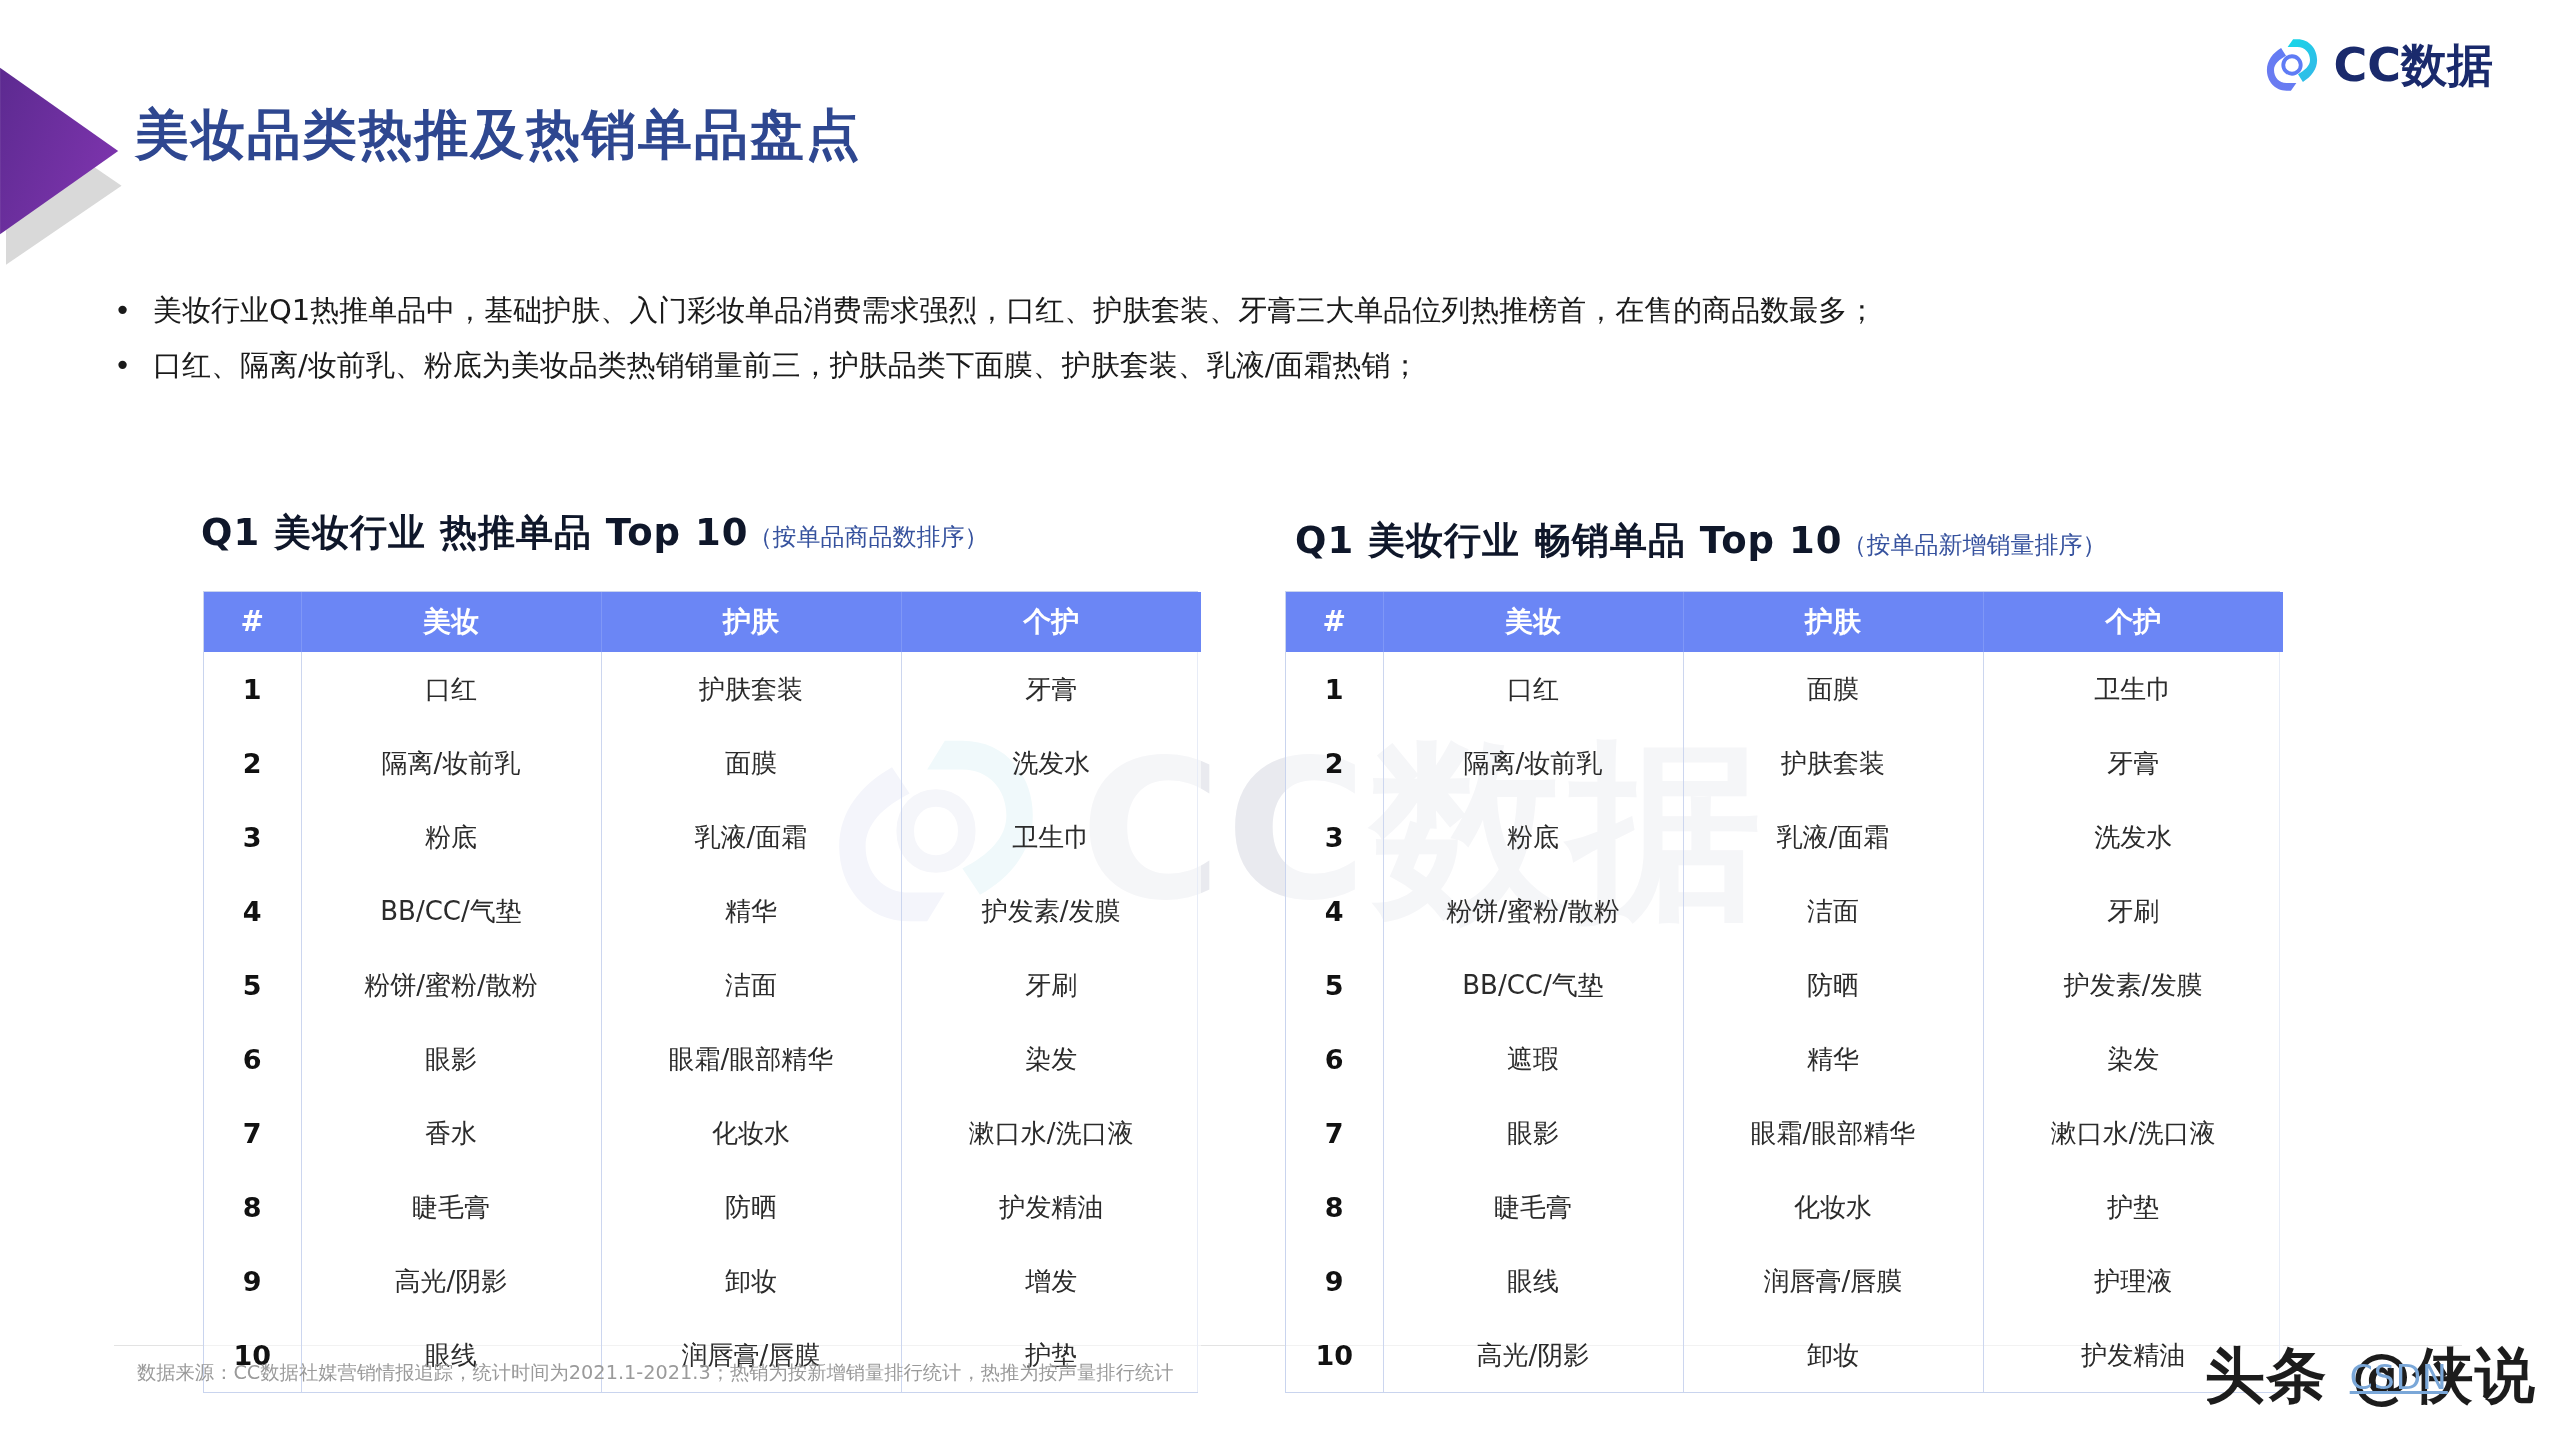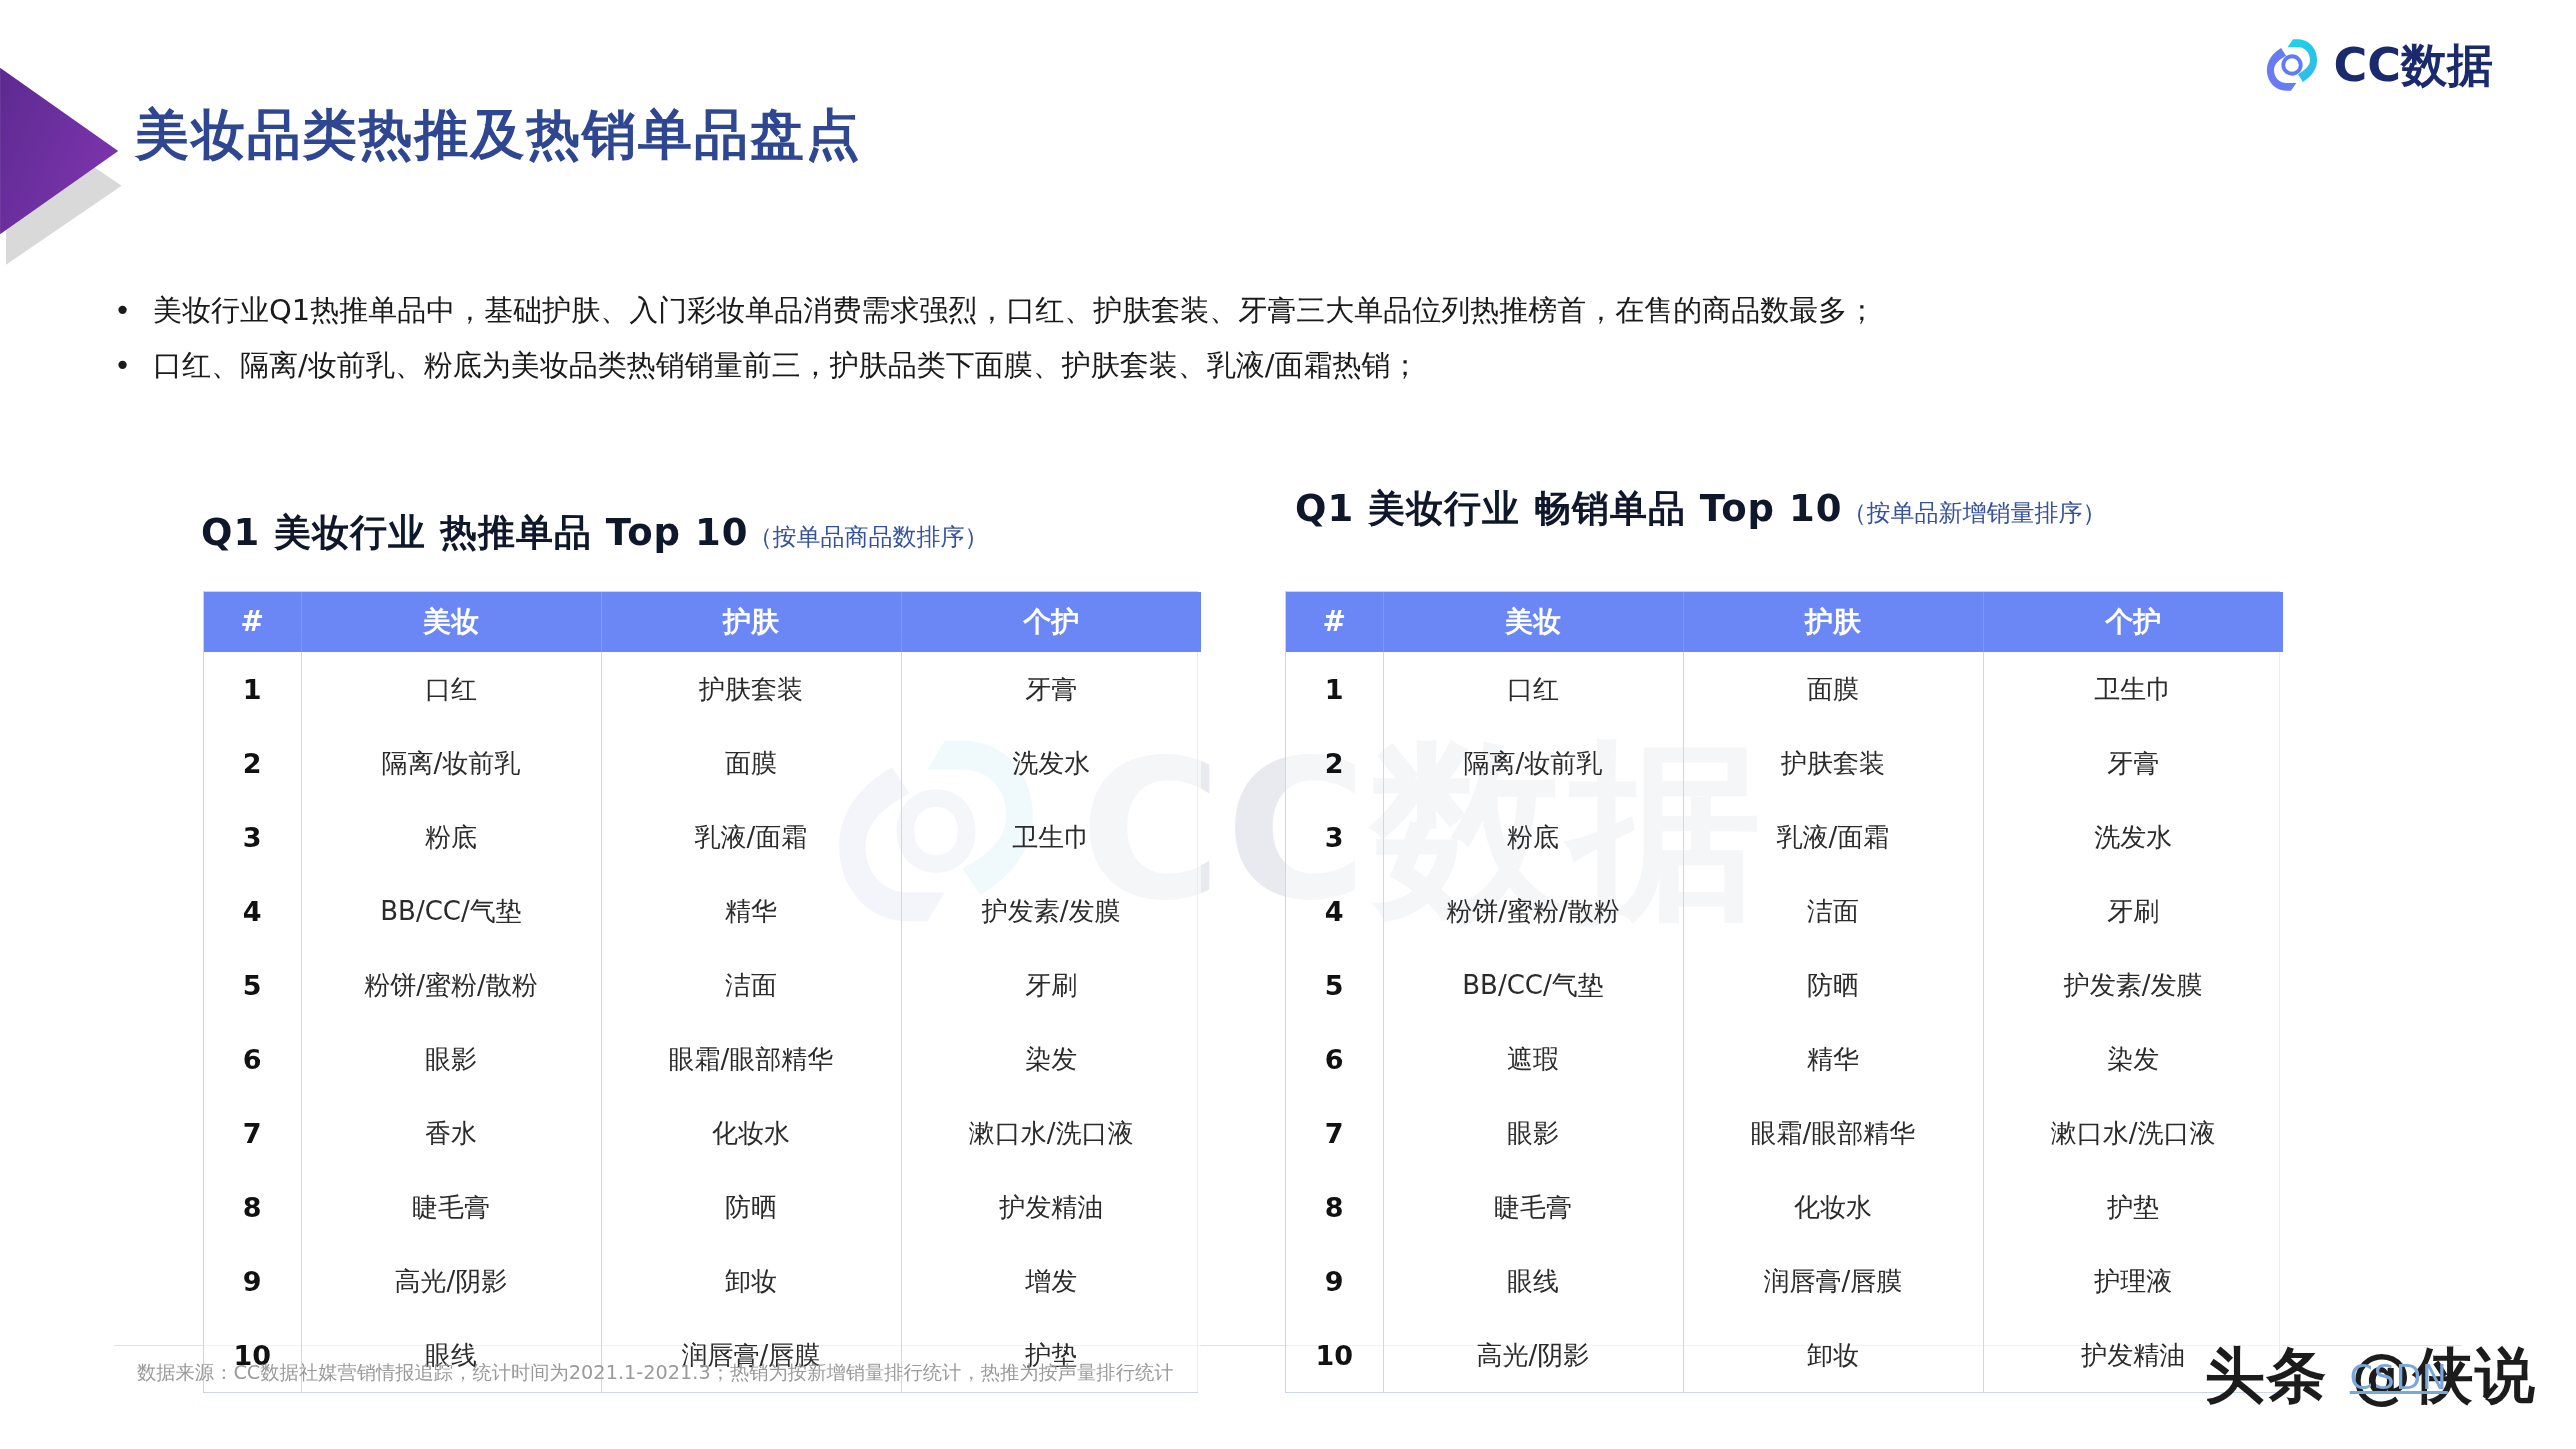--- a/index.html
+++ b/index.html
@@ -70,21 +70,21 @@
     position: absolute; z-index: 4; white-space: nowrap;
     font-family: "DejaVu Sans", "Liberation Sans", sans-serif;
   }
   .sec-title .main {
     font-size: 37px; font-weight: 700; color: #0f172a; letter-spacing: 1px;
   }
   .sec-title .sub {
     font-size: 24px; font-weight: 400; color: #36529e;
   }
   #sec-left  { left: 201px;  top: 508px; }
-  #sec-right { left: 1295px; top: 484px; }
+  #sec-right { left: 1295px; top: 516px; }
 
   
   .tbl-wrap {
     position: absolute; z-index: 4;
     width: 995px;
     border: 1px solid #c9d4ee;
     background: transparent;
   }
   #tbl-left  { left: 203px;  top: 591px; }
   #tbl-right { left: 1285px; top: 591px; }

